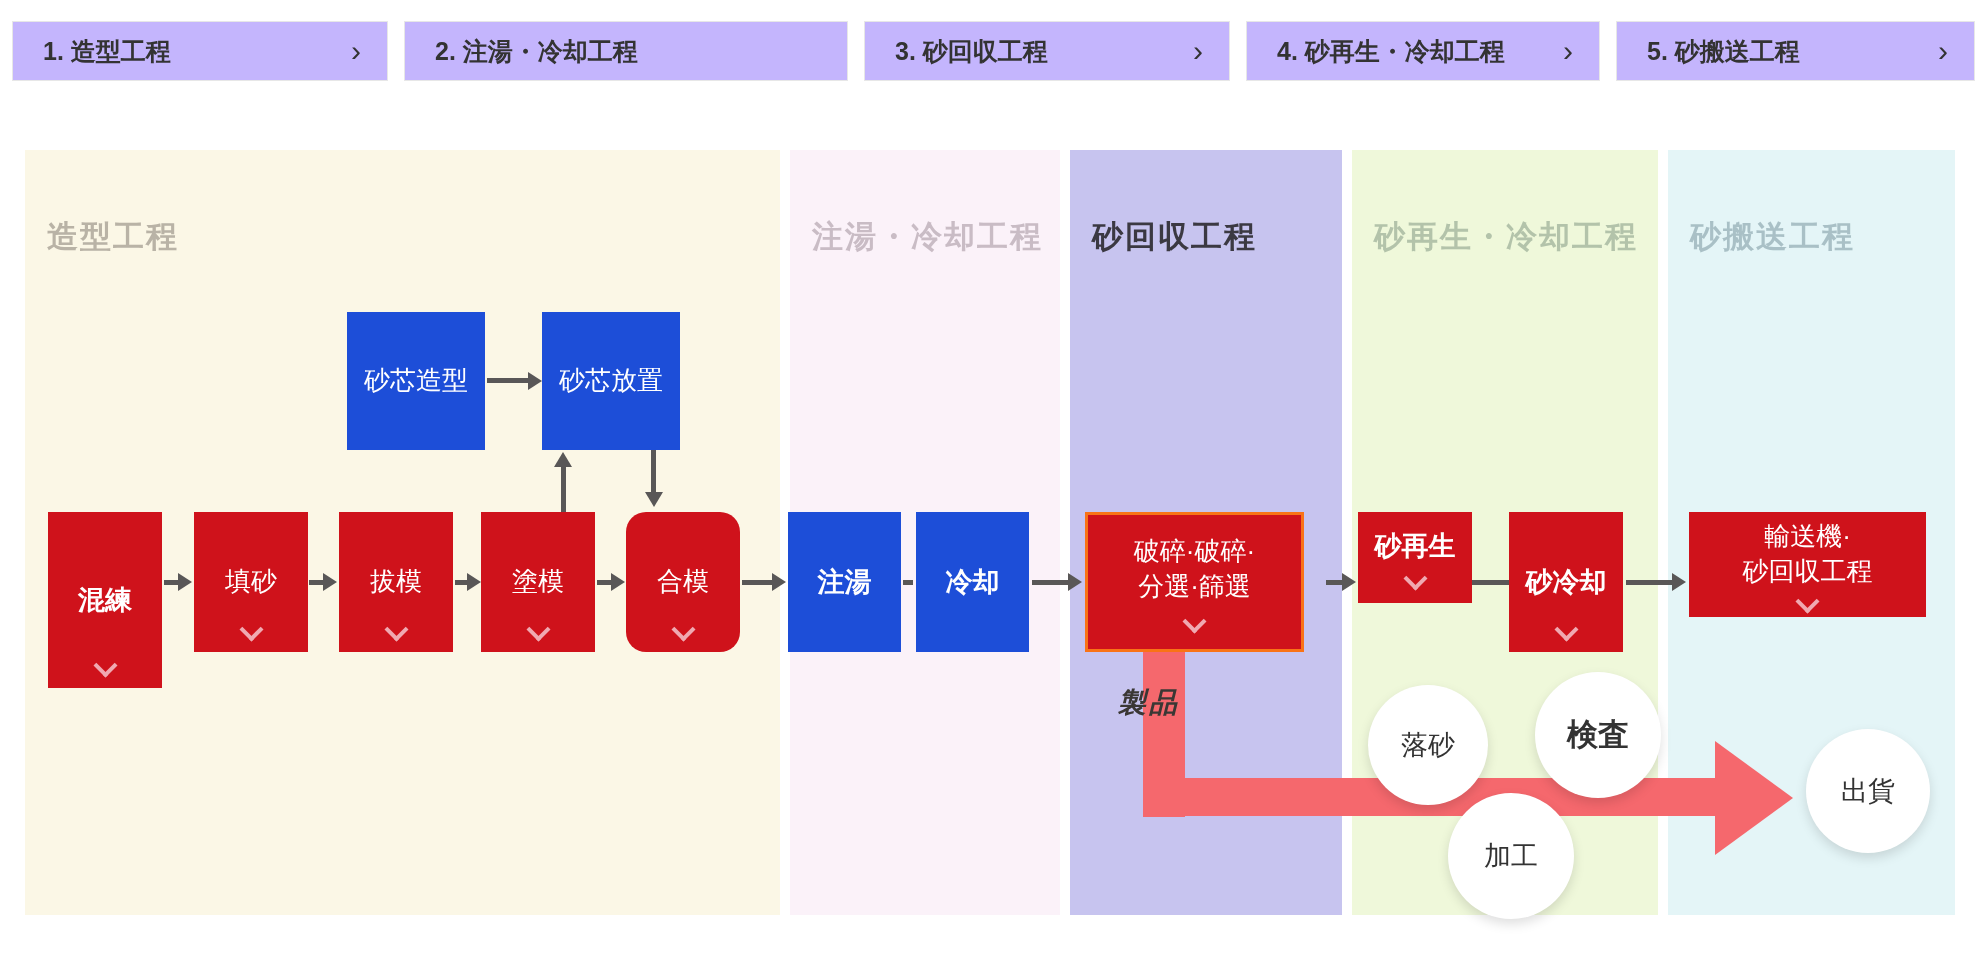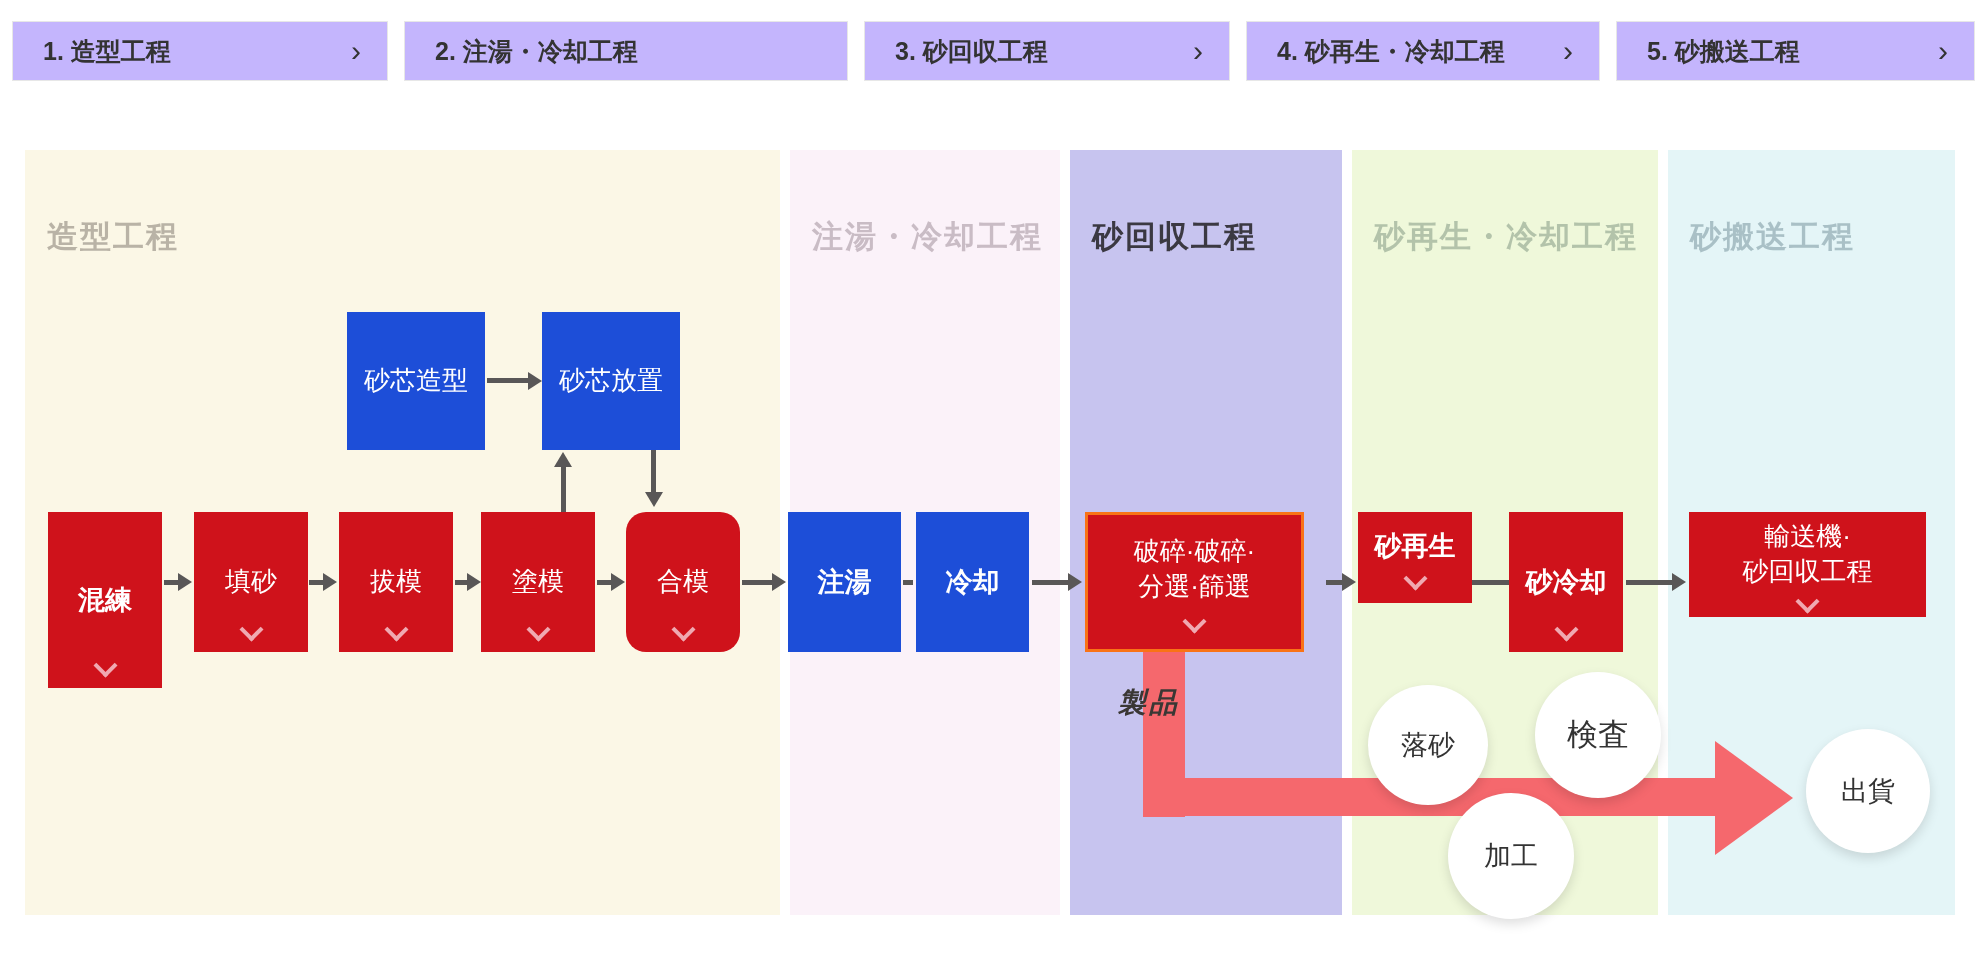--- a/index.html
+++ b/index.html
@@ -43,21 +43,21 @@
   .flow{position:absolute;background:#f5686d;z-index:3;}
   .flow-head{position:absolute;width:0;height:0;border-top:57px solid transparent;
              border-bottom:57px solid transparent;border-left:78px solid #f5686d;z-index:3;}
   .product-label{position:absolute;left:1118px;top:684px;font-size:28px;font-weight:bold;
                  color:#3a3734;letter-spacing:3px;z-index:5;white-space:nowrap;font-style:italic;}
 
   
   .circle{position:absolute;background:#fff;border-radius:50%;display:flex;align-items:center;
           justify-content:center;z-index:6;box-shadow:0 5px 12px rgba(0,0,0,0.13);}
   .circle .c-label{font-size:27px;color:#333;}
-  .circle.big .c-label{font-size:31px;font-weight:normal;}
+  .circle.big .c-label{font-size:31px;font-weight:bold;}
 </style>
 </head>
 <body>
 
 <div class="page">
 
   <div class="tab" style="left:12px;width:376px;">
     <span class="tab-label">1. 造型工程</span>
     <span class="tab-chev">›</span>
   </div>

